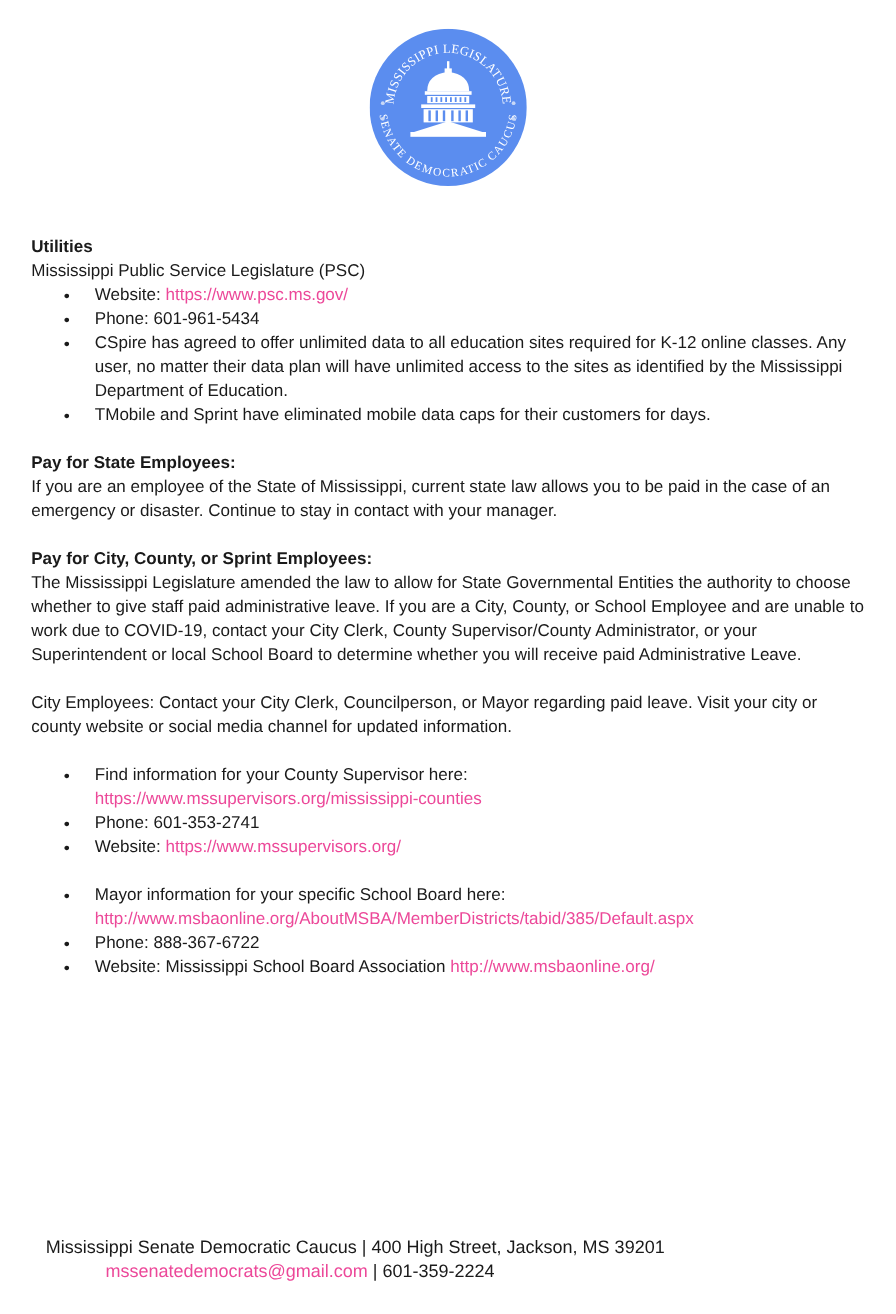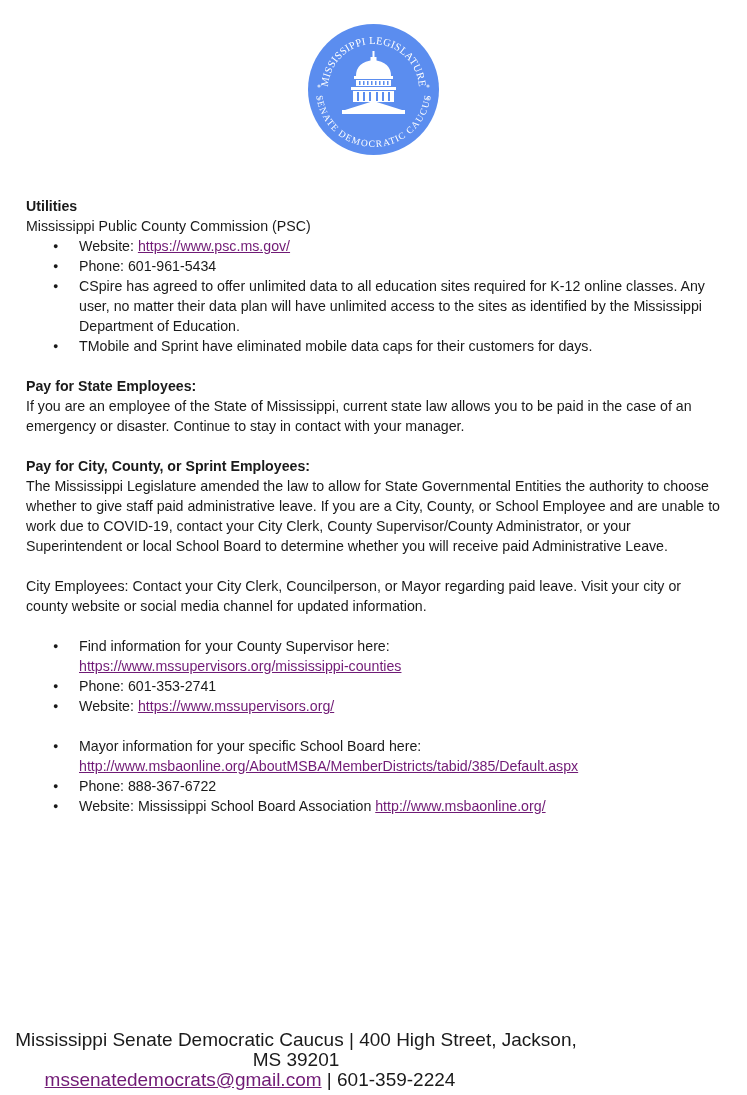--- a/index.html
+++ b/index.html
@@ -6,22 +6,22 @@
   body { width: 747px; height: 1095px; position: relative; overflow: hidden;
          font-family: "Liberation Sans", sans-serif; color: #1a1a1a; font-size: 14.2px; }
   .logo { position: absolute; left: 308px; top: 24px; width: 131px; height: 131px; }
   .content { position: absolute; left: 26px; top: 196px; width: 700px; line-height: 20px; }
   .h { font-weight: bold; }
   p { margin: 0; }
   .gap { height: 20px; }
   ul { margin: 0; padding: 0; list-style: none; }
   li { position: relative; padding-left: 53px; }
   li::before { content: "\25CF"; position: absolute; left: 27px; top: 0; font-size: 9px; line-height: 20px; }
-  a { color: #701a75; text-decoration: underline; }
-  .footer { position: absolute; left: 0; width: 592px; top: 1030px; line-height: 20px; text-align: center; font-size: 19px; }
+  a { color: #ec4899; }
+  .footer { position: absolute; left: 0; width: 592px; top: 1030px; line-height: 20px; text-align: center; font-size: 15px; }
   .footer .l2 { padding-right: 92px; }
 </style>
 </head>
 <body>
 
 <div class="logo">
   <svg width="131" height="131" viewBox="0 0 131 131">
     <defs>
       <path id="arcTop" d="M 20 65.5 A 45.5 45.5 0 0 1 111 65.5"></path>
       <path id="arcBot" d="M 16 65.5 A 49.5 49.5 0 0 0 115 65.5"></path>
@@ -62,21 +62,21 @@
       <rect x="61" y="68" width="2" height="9"></rect>
         <rect x="68" y="68" width="2" height="9"></rect>
       <rect x="74" y="68" width="2" height="9"></rect>
         <rect x="80" y="68" width="2" height="9"></rect>
     </g>
   </svg>
 </div>
 
 <div class="content">
   <p class="h">Utilities</p>
-  <p>Mississippi Public County Commission (PSC)</p>
+  <p>Mississippi Public Service Legislature (PSC)</p>
   <ul>
     <li><span>Website: </span><a>https://www.psc.ms.gov/</a></li>
     <li>Phone: 601-961-5434</li>
     <li>CSpire has agreed to offer unlimited data to all education sites required for K-12 online classes. Any user, no matter their data plan will have unlimited access to the sites as identified by the Mississippi Department of Education.</li>
     <li>TMobile and Sprint have eliminated mobile data caps for their customers for days.</li>
   </ul>
   <div class="gap"></div>
 
   <p class="h">Pay for State Employees:</p>
   <p>If you are an employee of the State of Mississippi, current state law allows you to be paid in the case of an emergency or disaster. Continue to stay in contact with your manager.</p>

